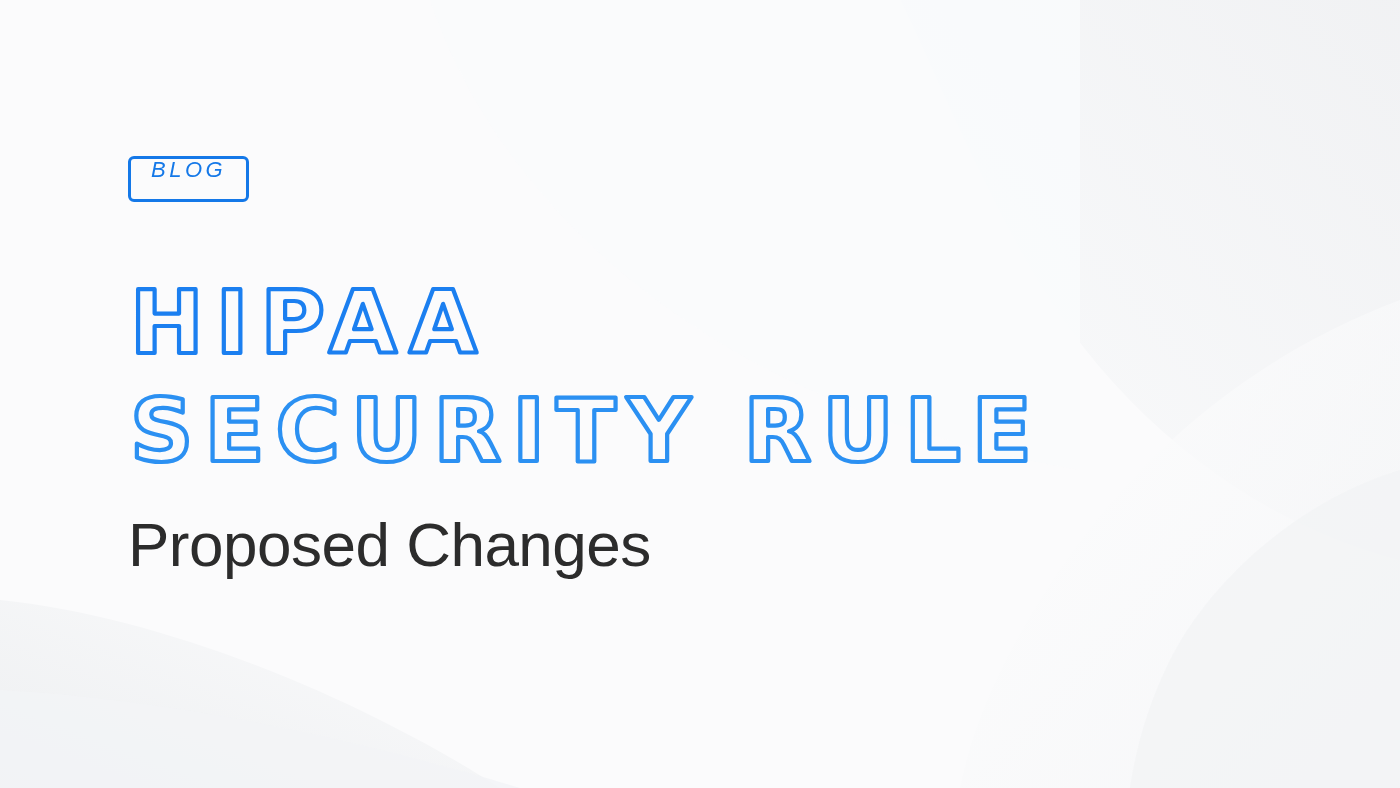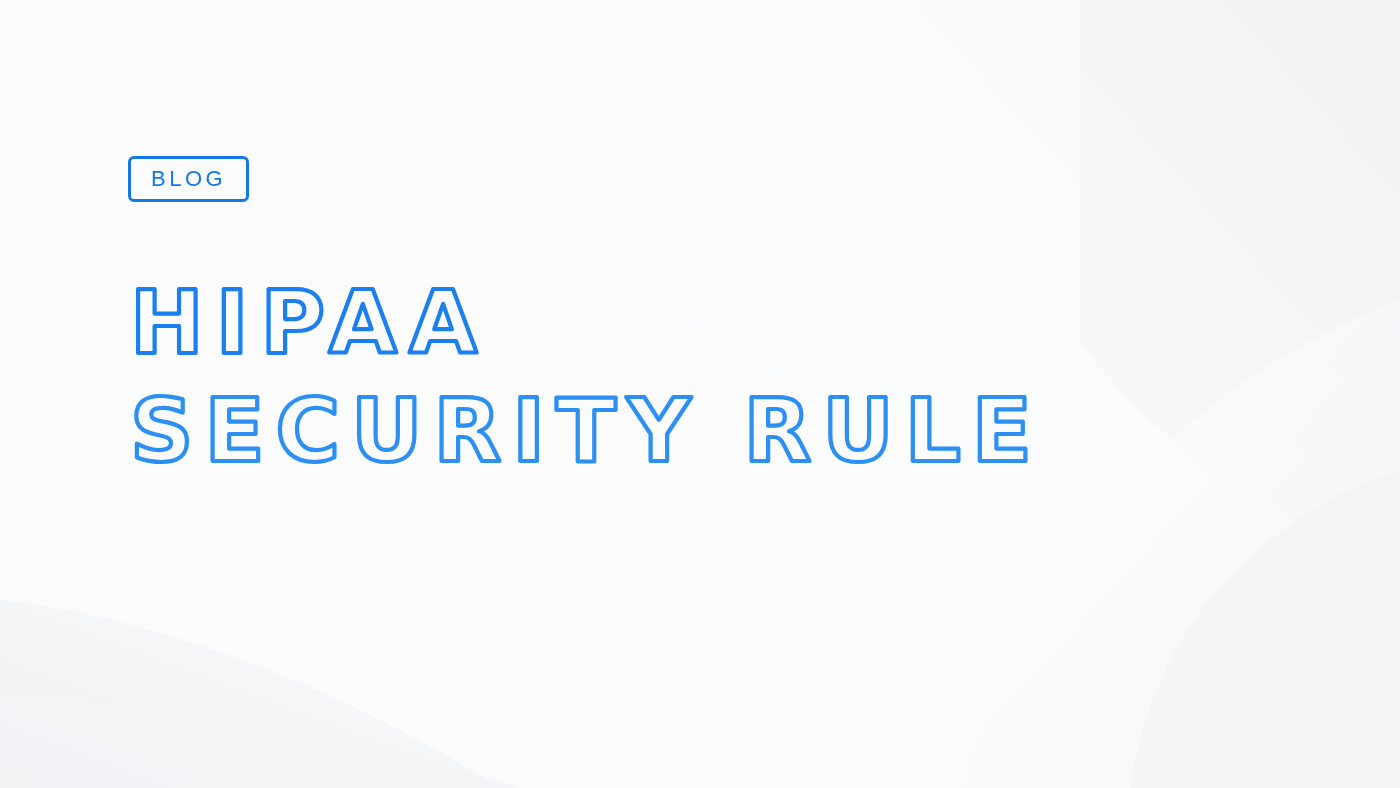--- a/index.html
+++ b/index.html
@@ -31,28 +31,29 @@
   .content {
     position: absolute;
     left: 128px;
     top: 156px;
     width: 1100px;
   }
 
   
   .badge {
     display: inline-flex;
-    align-items: center;
+    align-items: flex-start;
     justify-content: center;
     height: 46px;
     padding: 0 20px;
     box-sizing: border-box;
     border: 3px solid #1478e8;
     border-radius: 6px;
     background: transparent;
+    font-style: italic;
   }
   .badge-label {
     color: #1478e8;
     font-family: "Liberation Sans", sans-serif;
     font-size: 22px;
     font-weight: 400;
     letter-spacing: 3.5px;
     line-height: 1;
     white-space: nowrap;
   }
@@ -144,15 +145,16 @@
 
     
     <div class="headline">
       <svg class="headline-svg" width="1000" height="220" viewBox="0 0 1000 220" aria-hidden="true">
         <text class="outline-text line-1" x="2" y="78">HIPAA</text>
         <text class="outline-text line-2" x="2" y="186">SECURITY RULE</text>
       </svg>
     </div>
 
     
+    <div class="subtitle">Proposed Changes</div>
 
   </div>
 </div>
 
 </body></html>

